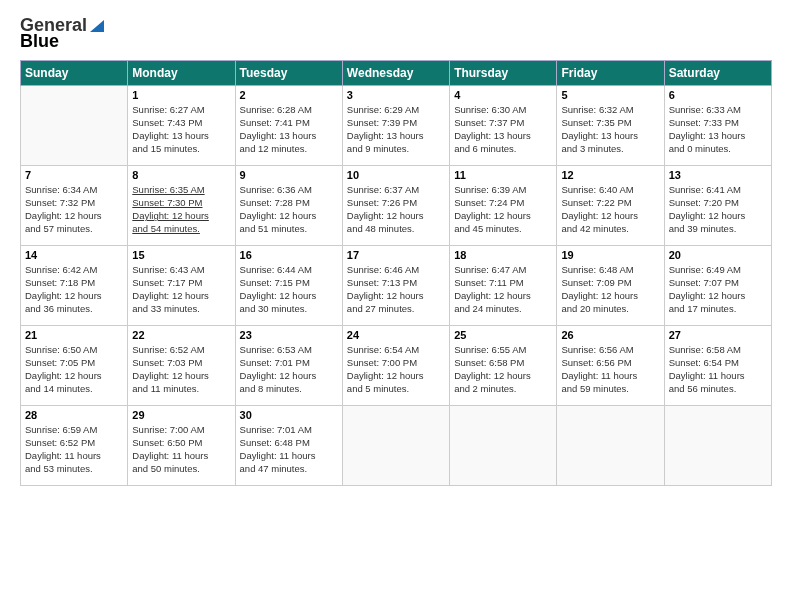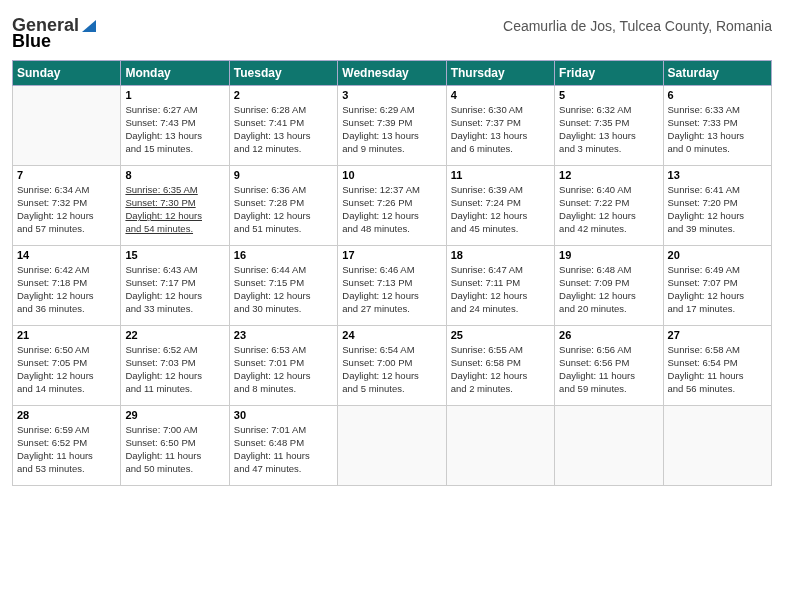--- a/index.html
+++ b/index.html
@@ -5,21 +5,21 @@
     * { margin: 0; padding: 0; box-sizing: border-box; }
     body {
       font-family: Arial, sans-serif;
       background: #fff;
       width: 792px;
       height: 612px;
       overflow: hidden;
     }
     .container {
       width: 792px;
-      padding: 16px 20px 10px 12px;
+      padding: 16px 20px 10px 20px;
     }
     .header-row {
       display: flex;
       align-items: flex-start;
       justify-content: space-between;
       margin-bottom: 4px;
     }
     .logo {
       display: flex;
       flex-direction: column;
@@ -91,21 +91,20 @@
         <span style="font-size:18px;font-weight:bold;color:#333;">General</span>
         <span style="display:inline-block;margin-left:3px;margin-top:2px;">
           <svg width="14" height="12" viewBox="0 0 14 12">
               <polygon points="0,12 14,12 14,0" fill="#1a6bb5"></polygon>
             </svg>
         </span>
       </div>
       <span style="font-size:18px;font-weight:bold;color:#000000;margin-top:-4px;">Blue</span>
     </div>
     <div class="title-block">
-      <div class="subtitle">Ceamurlia de Jos, Tulcea County, Romania</div>
     </div>
   </div>
 
   <table class="calendar">
     <thead>
       <tr>
       <th>Sunday</th>
           <th>Monday</th>
           <th>Tuesday</th>
           <th>Wednesday</th>
@@ -177,21 +176,21 @@
           </td>
           <td>
             <span class="day-num">9</span>
             <div class="day-info" style="white-space: pre-line;">Sunrise: 6:36 AM
 Sunset: 7:28 PM
 Daylight: 12 hours
 and 51 minutes.</div>
           </td>
           <td>
             <span class="day-num">10</span>
-            <div class="day-info" style="white-space: pre-line;">Sunrise: 12:37 AM
+            <div class="day-info" style="white-space: pre-line;">Sunrise: 6:37 AM
 Sunset: 7:26 PM
 Daylight: 12 hours
 and 48 minutes.</div>
           </td>
           <td>
             <span class="day-num">11</span>
             <div class="day-info" style="white-space: pre-line;">Sunrise: 6:39 AM
 Sunset: 7:24 PM
 Daylight: 12 hours
 and 45 minutes.</div>

